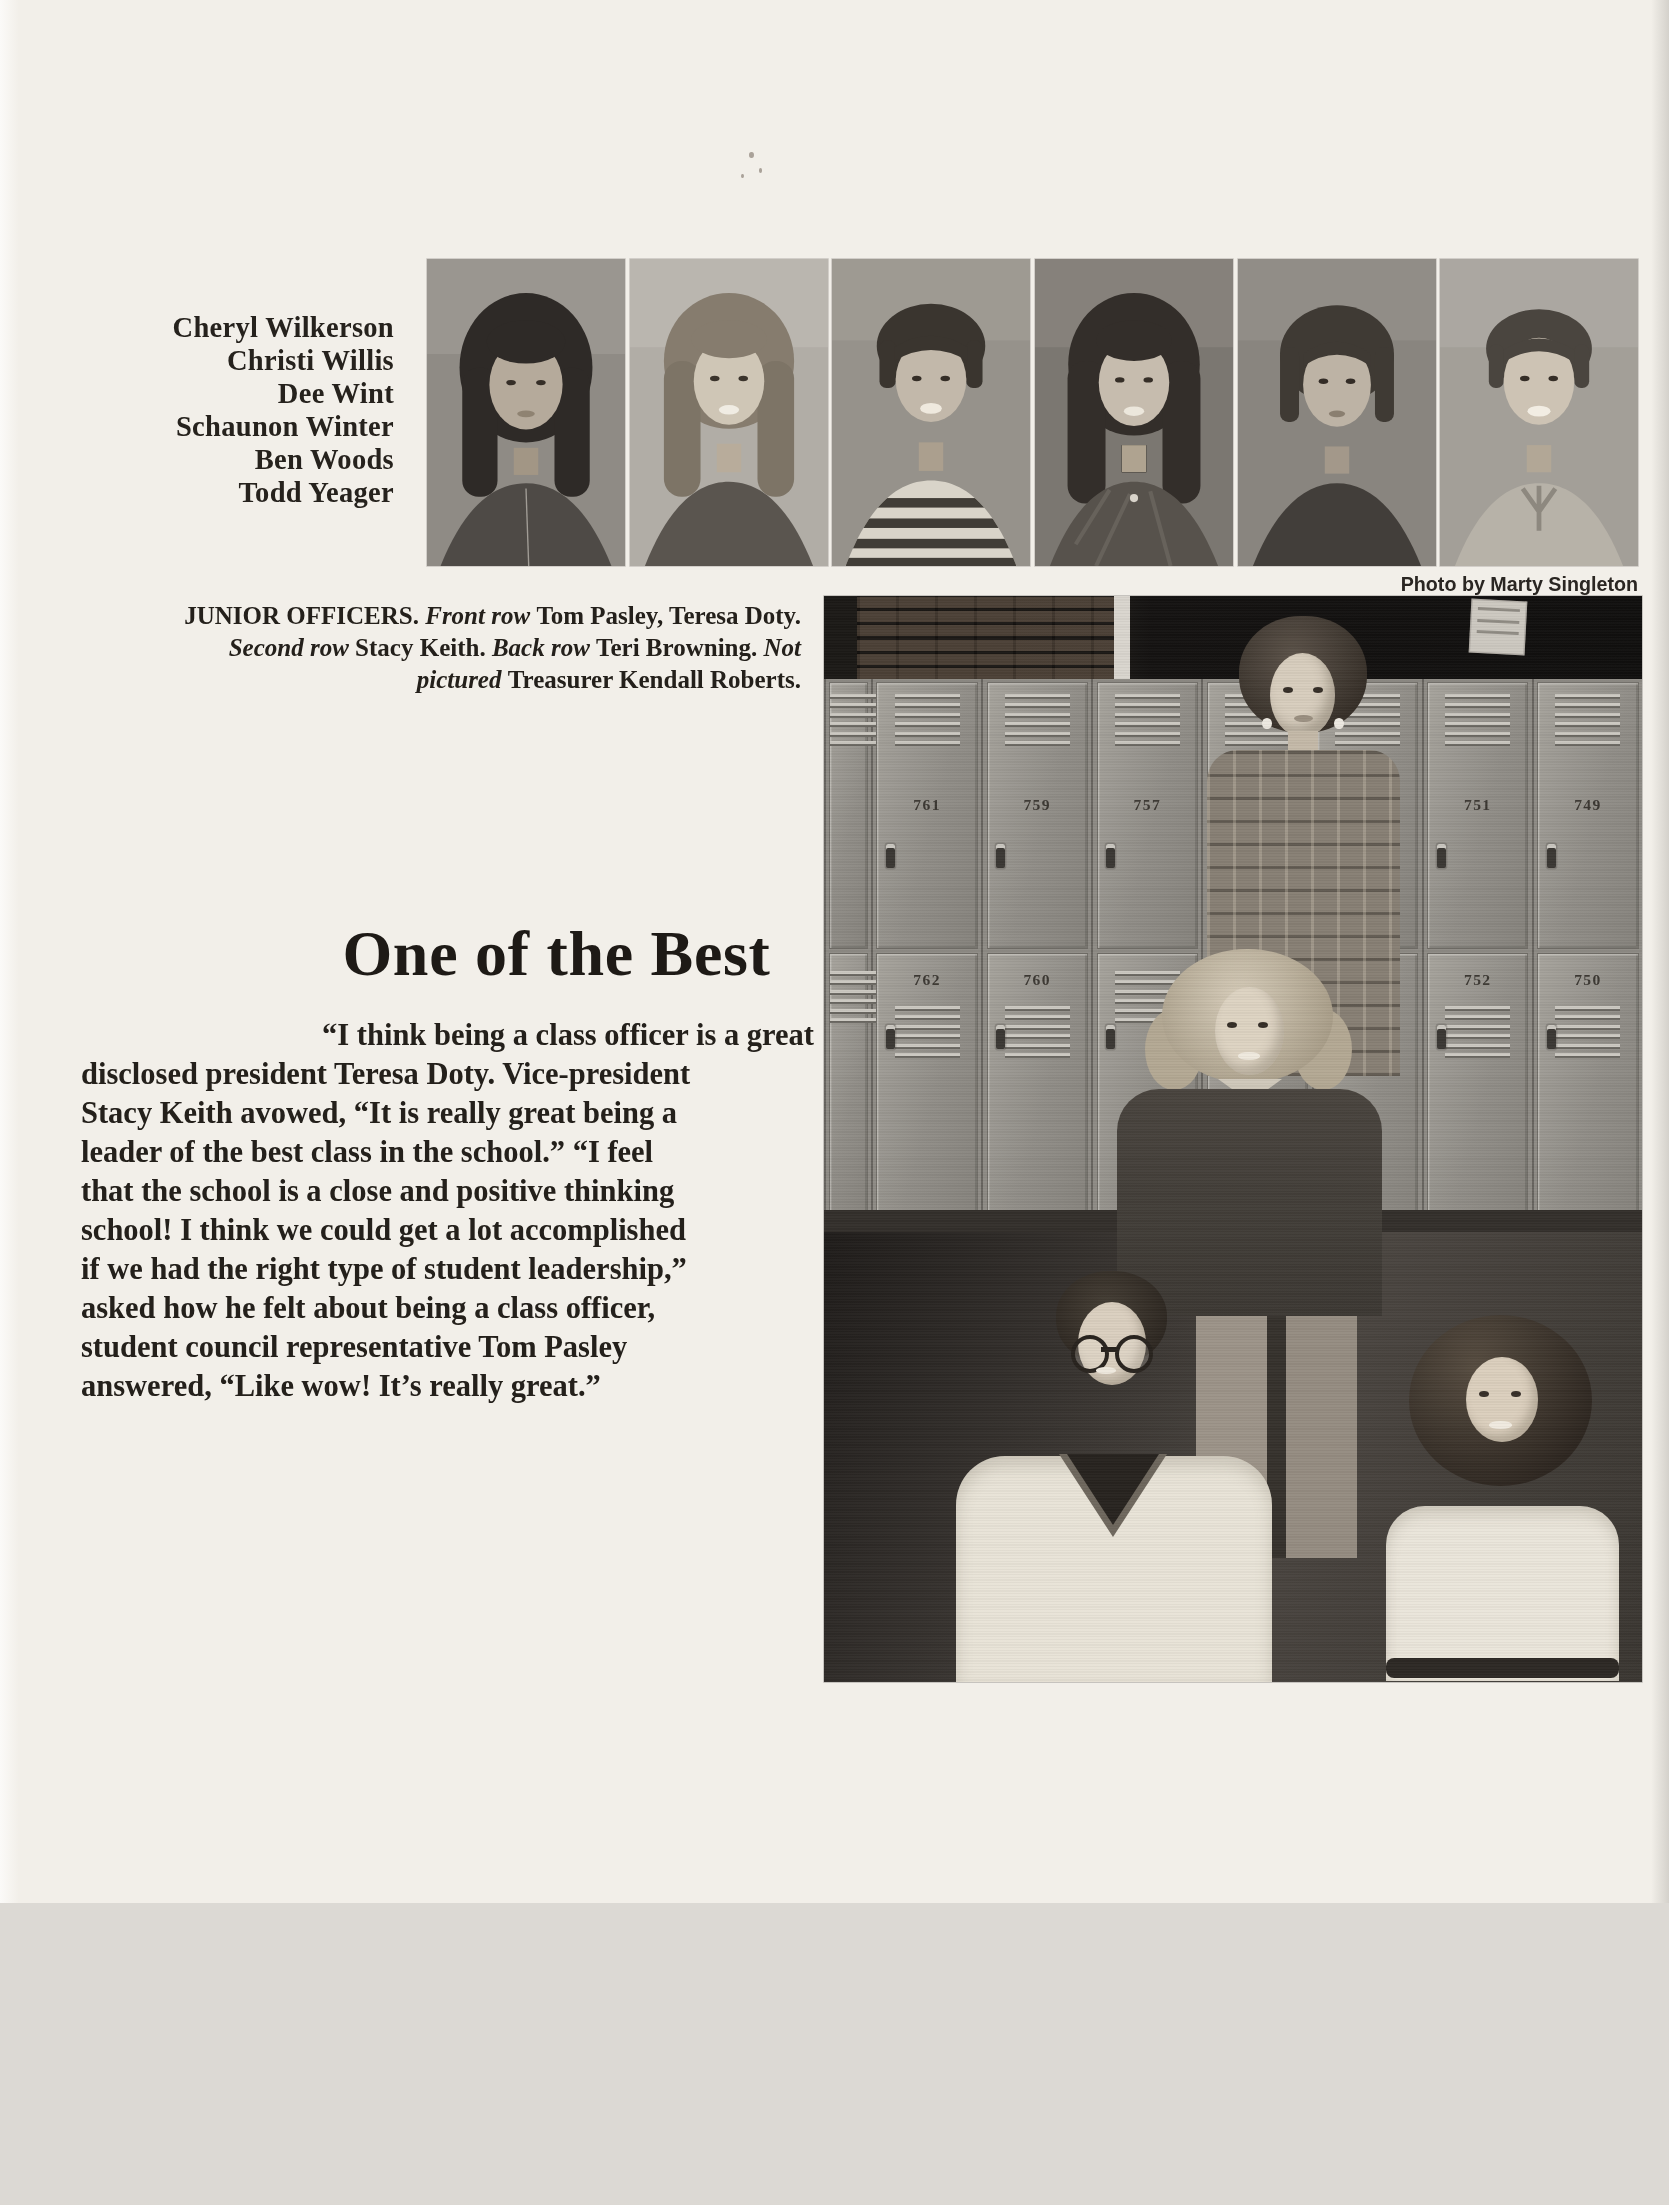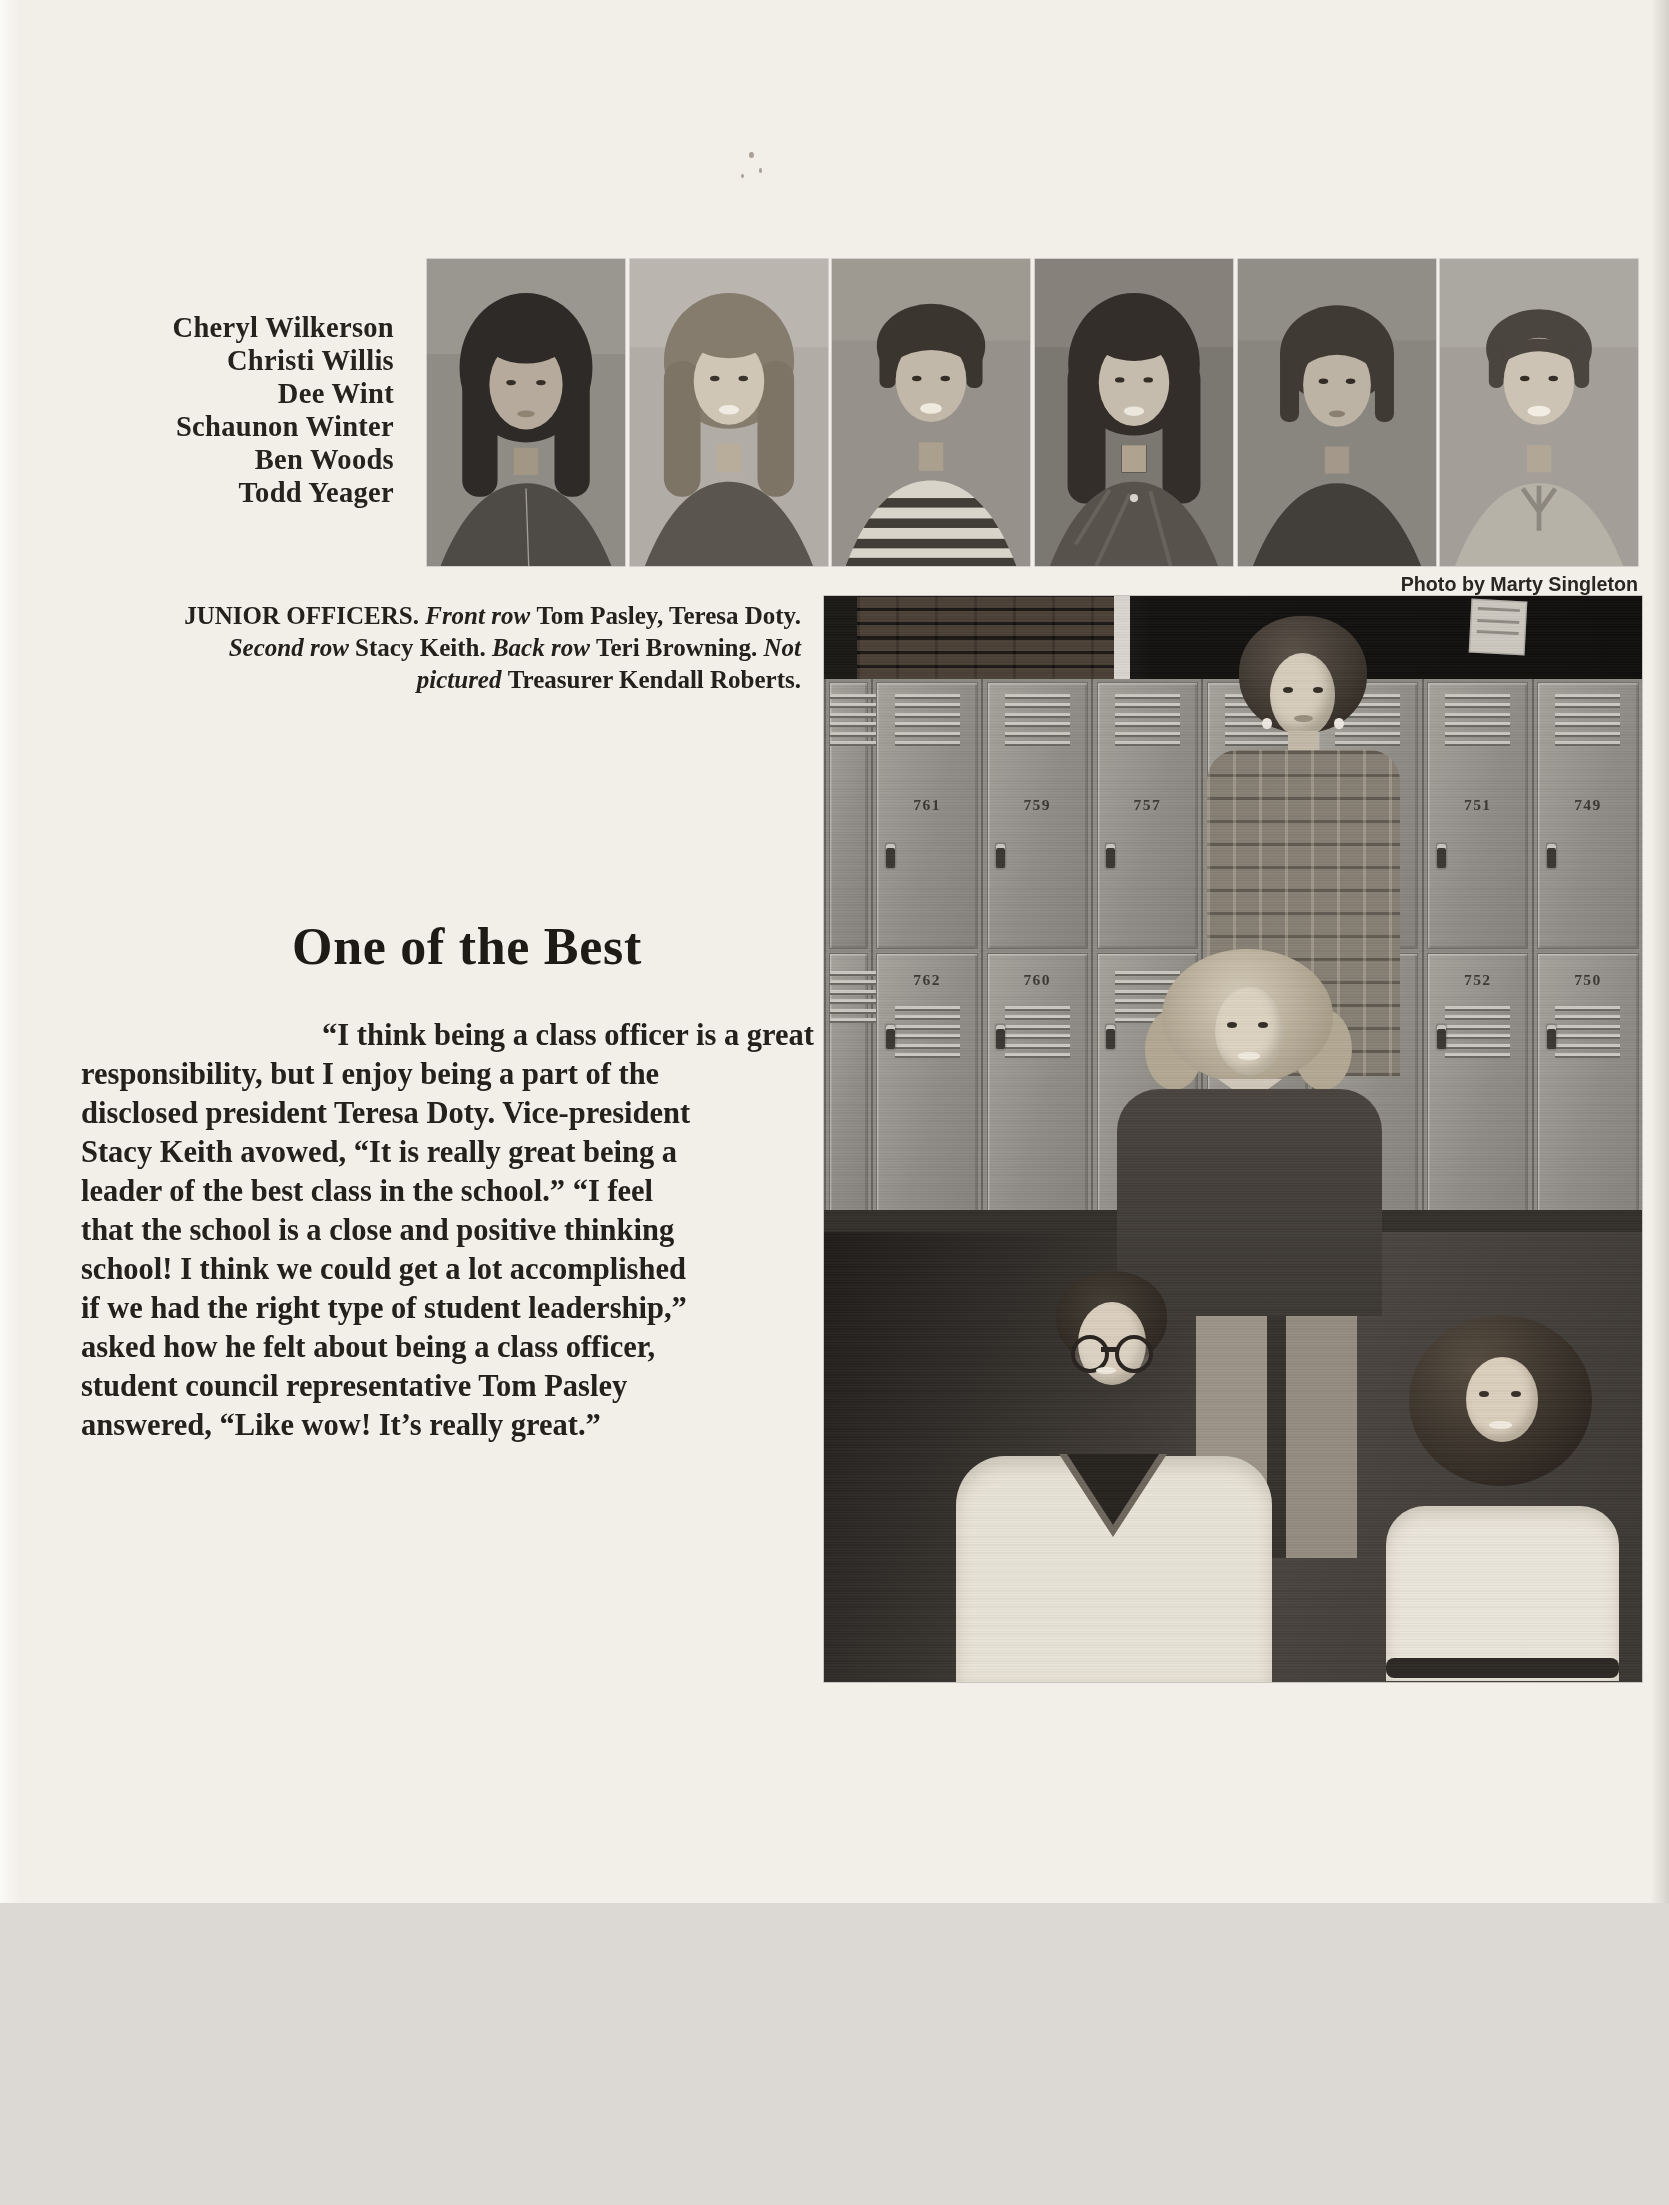--- a/index.html
+++ b/index.html
@@ -26,22 +26,22 @@
           font-family:"Liberation Sans","DejaVu Sans",sans-serif;
           font-weight:700;font-size:19.7px;color:#2a2622;}
 
   
   .caption{position:absolute;left:129px;top:600px;width:672px;text-align:right;
            font-size:25px;line-height:32px;font-weight:700;color:#24201b;}
   .caption .cap-line{white-space:nowrap;}
   .caption .bi{font-style:italic;}
 
   
-  .article-title{position:absolute;left:292px;top:917px;width:529px;
-                 font-weight:700;font-size:52px;letter-spacing:0.7px;color:#1e1a16;}
+  .article-title{position:absolute;left:292px;top:917px;width:529px;text-align:center;
+                 font-weight:700;font-size:64px;letter-spacing:0.7px;color:#1e1a16;}
   .article-body{position:absolute;left:81px;top:1016px;width:733px;
                 font-weight:700;font-size:30.5px;line-height:39px;color:#24201b;}
   .article-body .body-line{white-space:nowrap;}
   .article-body .body-line:first-child{padding-left:68px;text-align:right;}
 
   
   .photo{position:absolute;left:824px;top:596px;width:818px;height:1086px;
          background:#8f8c86;overflow:hidden;box-shadow:0 0 0 0.7px rgba(40,37,33,.3);}
   .photo .grain{position:absolute;inset:0;z-index:40;pointer-events:none;
          background:repeating-linear-gradient(0deg,rgba(255,255,255,.025) 0 1.4px,rgba(20,18,16,.035) 1.4px 2.7px);}
@@ -285,21 +285,20 @@
 
   <div class="caption">
     <div class="cap-line"><span class="b">JUNIOR OFFICERS. </span><span class="bi">Front row </span><span class="b">Tom Pasley, Teresa Doty.</span></div>
     <div class="cap-line"><span class="bi">Second row </span><span class="b">Stacy Keith. </span><span class="bi">Back row </span><span class="b">Teri Browning. </span><span class="bi">Not</span></div>
     <div class="cap-line"><span class="bi">pictured </span><span class="b">Treasurer Kendall Roberts.</span></div>
   </div>
 
   <div class="article-title">One of the Best</div>
   <div class="article-body">
     <div class="body-line">“I think being a class officer is a great</div>
-    <div class="body-line">responsibility, but I enjoy being a part of the</div>
     <div class="body-line">disclosed president Teresa Doty. Vice-president</div>
     <div class="body-line">Stacy Keith avowed, “It is really great being a</div>
     <div class="body-line">leader of the best class in the school.” “I feel</div>
     <div class="body-line">that the school is a close and positive thinking</div>
     <div class="body-line">school! I think we could get a lot accomplished</div>
     <div class="body-line">if we had the right type of student leadership,”</div>
     <div class="body-line">asked how he felt about being a class officer,</div>
     <div class="body-line">student council representative Tom Pasley</div>
     <div class="body-line">answered, “Like wow! It’s really great.”</div>
   </div>

